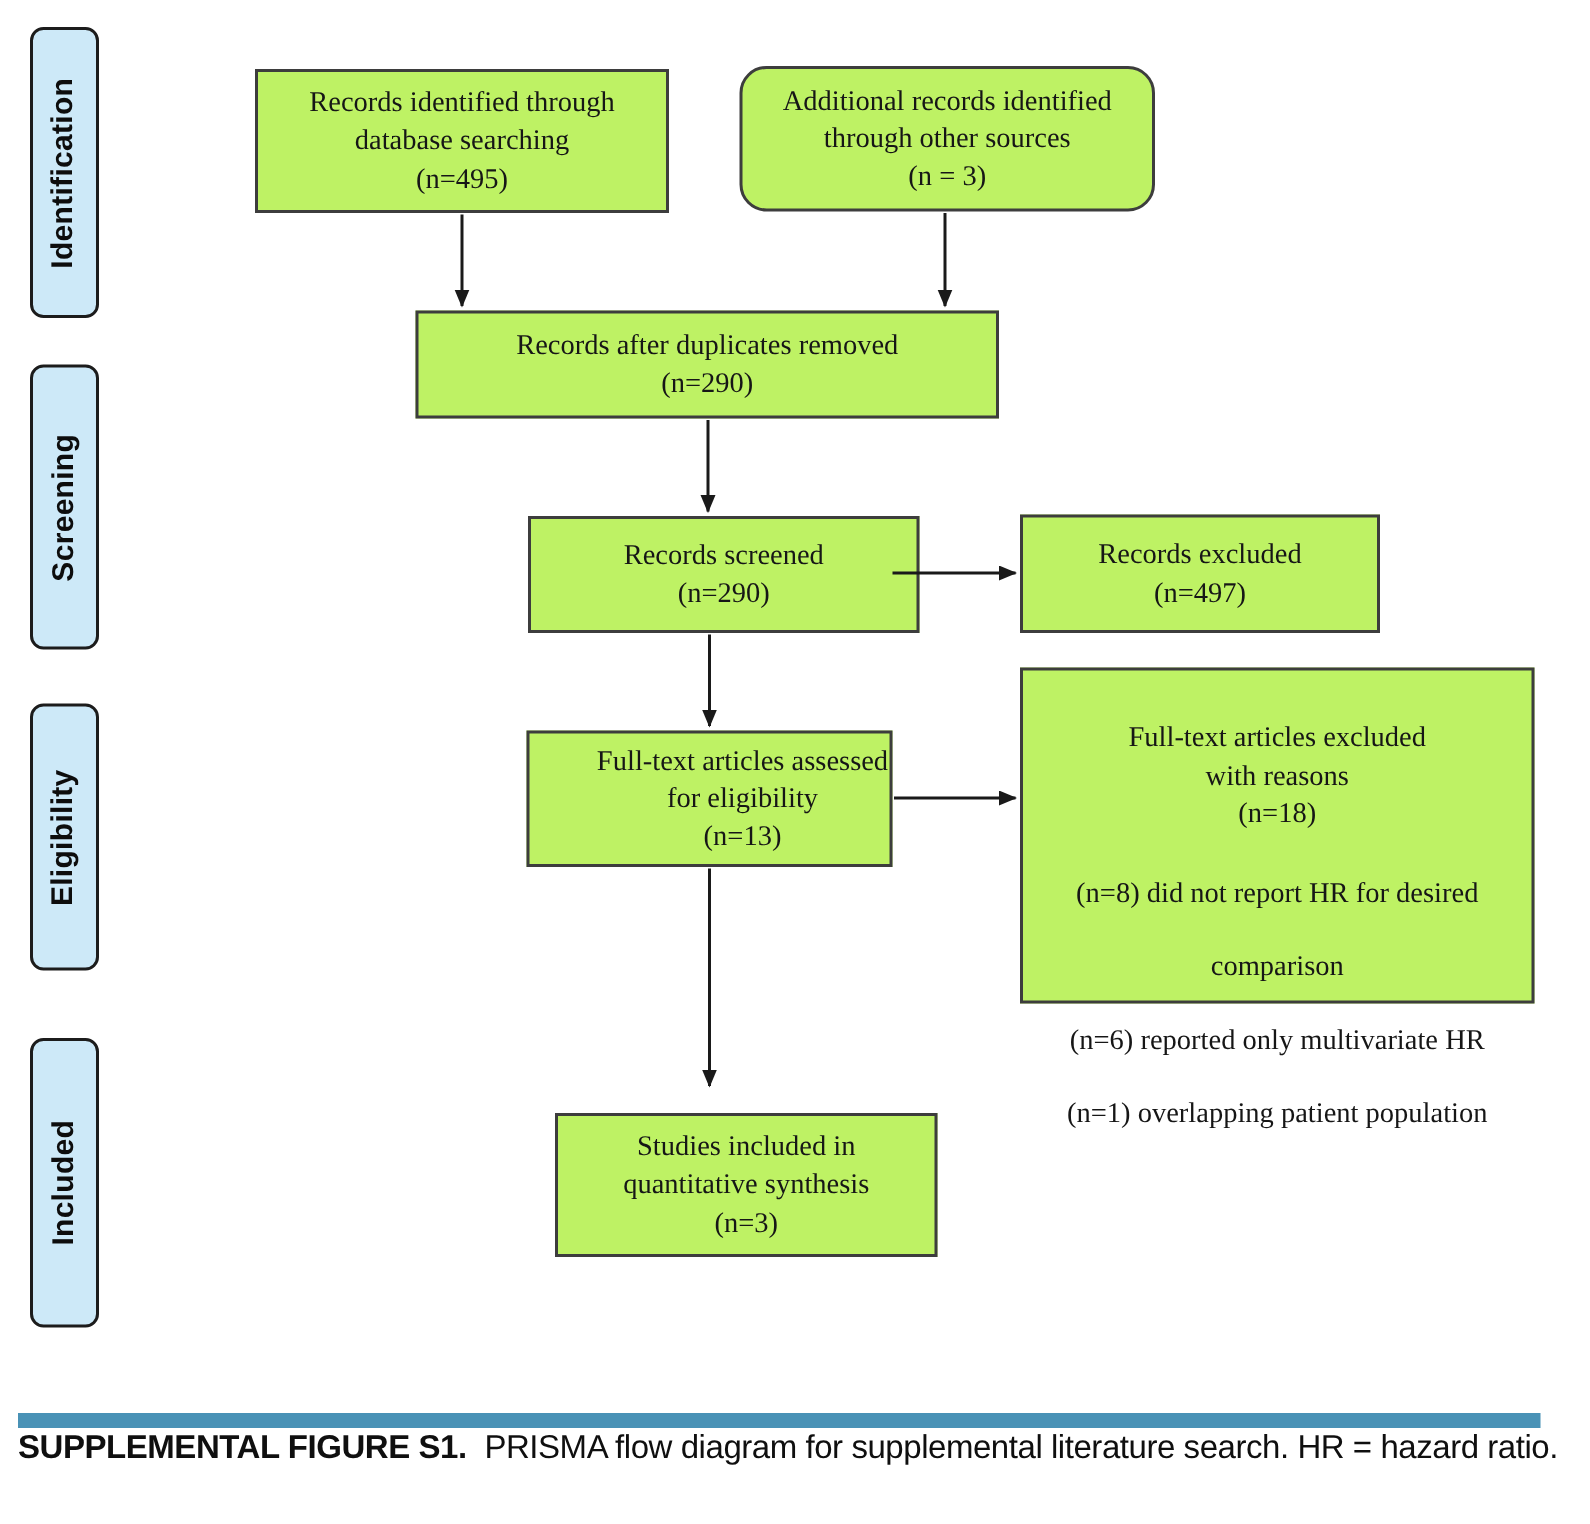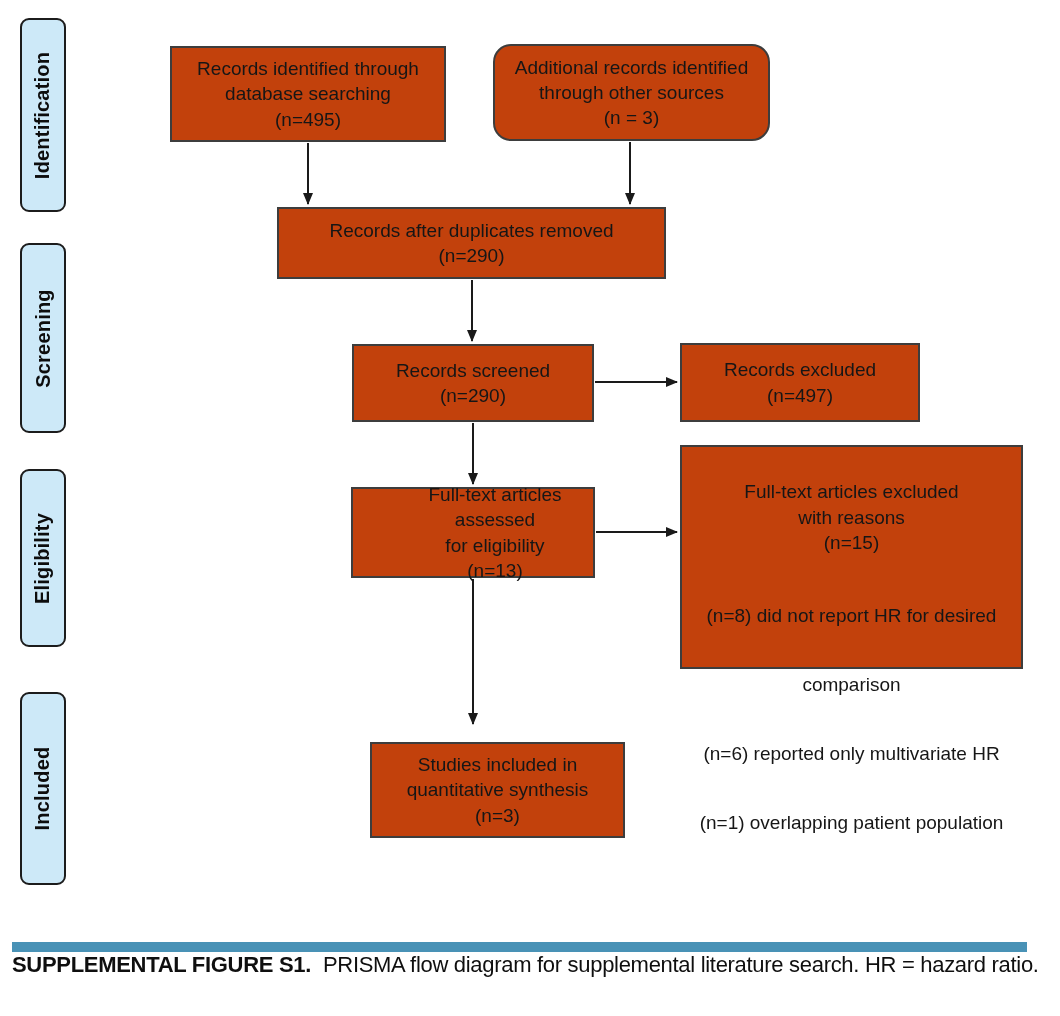--- a/index.html
+++ b/index.html
@@ -37,49 +37,50 @@
   #stage-identification { top: 18px;  height: 194px; }
   #stage-screening      { top: 243px; height: 190px; }
   #stage-eligibility    { top: 469px; height: 178px; }
   #stage-included       { top: 692px; height: 193px; }
 
   
   .fbox {
     position: absolute;
     box-sizing: border-box;
     border: 2px solid var(--box-border, #3d3d3d);
-    background: #c2410c;
+    background: #bef264;
     display: flex;
     align-items: center;
     justify-content: center;
     text-align: center;
     font-size: 19px;
     line-height: 1.32;
     white-space: pre-line;
+    font-family: Liberation Serif, serif;
   }
   #box-identified-db    { left: 170px; top: 46px;  width: 276px; height: 96px; }
   #box-identified-other { left: 493px; top: 44px;  width: 277px; height: 97px; border-radius: 18px; }
   #box-after-duplicates { left: 277px; top: 207px; width: 389px; height: 72px; }
-  #box-screened         { left: 352px; top: 344px; width: 242px; height: 78px; }
+  #box-screened         { left: 352px; top: 344px; width: 261px; height: 78px; }
   #box-excluded         { left: 680px; top: 343px; width: 240px; height: 79px; }
   #box-fulltext         { left: 351px; top: 487px; width: 244px; height: 91px; padding-left: 44px; }
   #box-included-synth   { left: 370px; top: 727px; width: 255px; height: 96px; margin-top: 15px; }
 
   #box-fulltext-excluded {
     left: 680px; top: 445px; width: 343px; height: 224px;
     display: block;
     padding-top: 7px;
   }
   #box-fulltext-excluded .excl-header {
     white-space: pre-line;
     line-height: 1.34;
   }
   #box-fulltext-excluded .excl-reason {
     line-height: 1.0;
-    margin-top: 25px;
+    margin-top: 5px;
   }
 
   
   #arrows {
     position: absolute;
     left: 0; top: 0;
     pointer-events: none;
   }
   .arrow-line { stroke: var(--arrow, #1a1a1a); stroke-width: 2; fill: none; }
   .arrow-head { fill: var(--arrow, #1a1a1a); }
@@ -133,21 +134,21 @@
 (n=290)</div>
   <div class="fbox" id="box-excluded">Records excluded
 (n=497)</div>
   <div class="fbox" id="box-fulltext">Full-text articles assessed
 for eligibility
 (n=13)</div>
 
   <div class="fbox" id="box-fulltext-excluded">
     <div class="excl-header">Full-text articles excluded
 with reasons
-(n=15)</div>
+(n=18)</div>
     <div class="excl-reason">(n=8) did not report HR for desired</div>
     <div class="excl-reason">comparison</div>
     <div class="excl-reason">(n=6) reported only multivariate HR</div>
     <div class="excl-reason">(n=1) overlapping patient population</div>
   </div>
 
   <div class="fbox" id="box-included-synth">Studies included in
 quantitative synthesis
 (n=3)</div>
 

